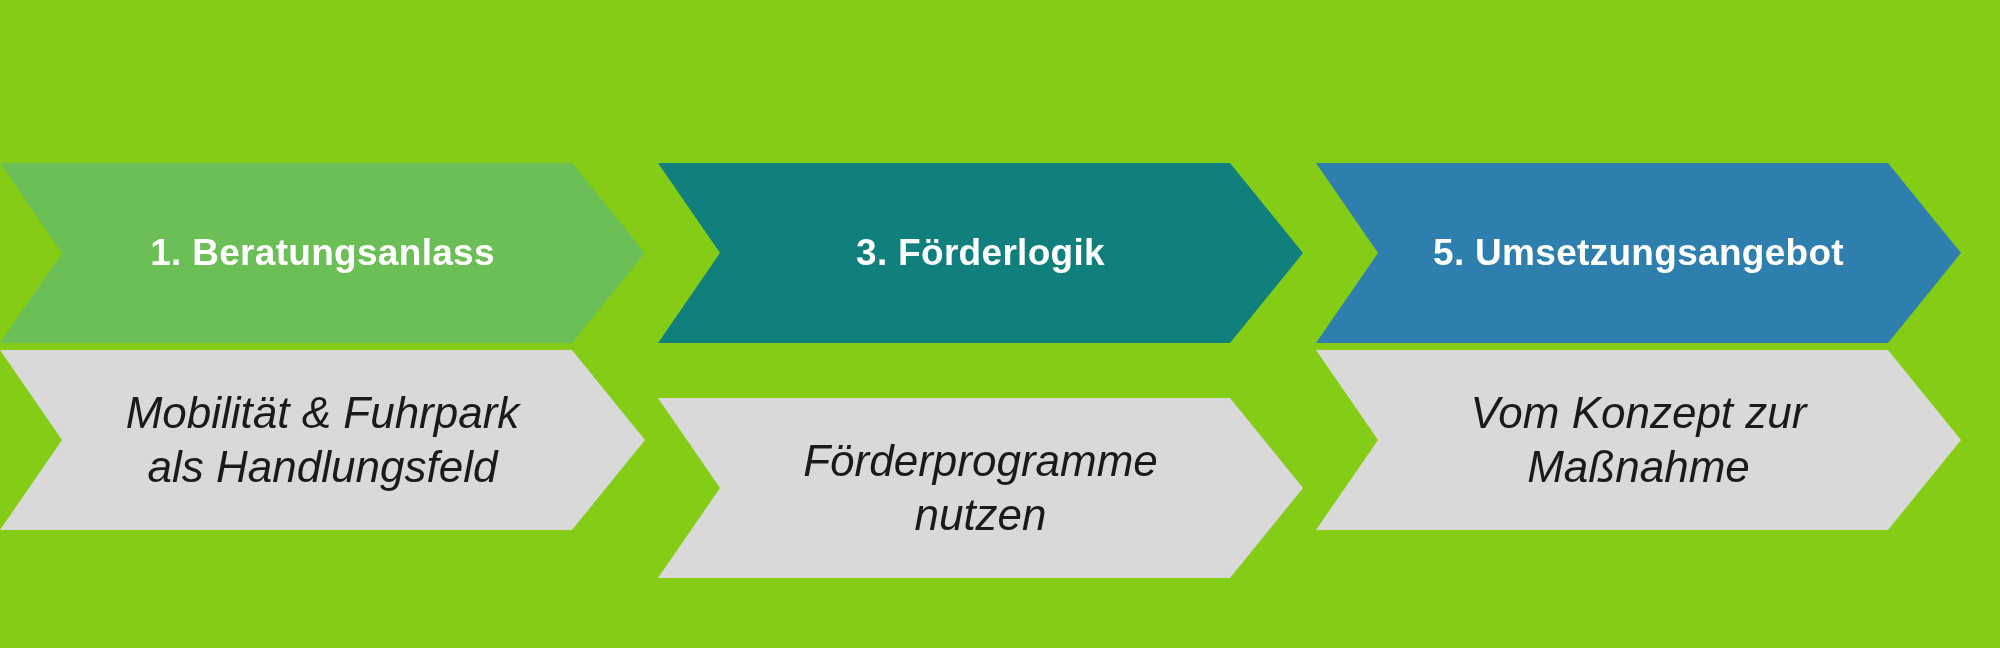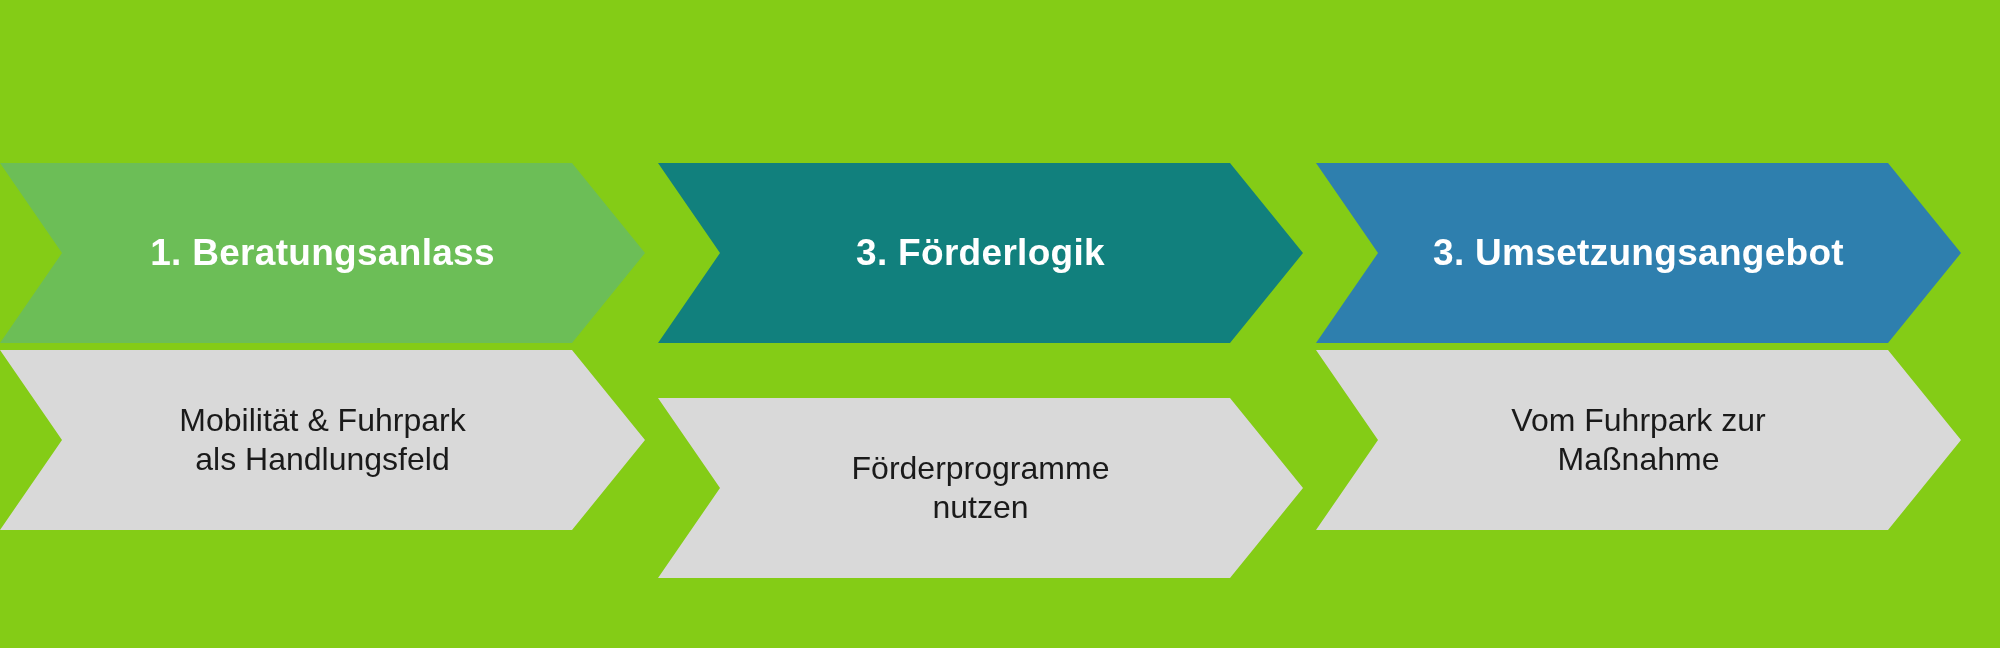--- a/index.html
+++ b/index.html
@@ -36,24 +36,25 @@
       text-align: center;
       clip-path: polygon(0 0, 572px 0, 100% 50%, 572px 100%, 0 100%, 62px 50%);
     }
     .chevron.header {
       font-weight: bold;
       font-size: 37px;
       color: #ffffff;
       letter-spacing: 0.3px;
     }
     .chevron.body {
-      font-size: 32px;
+      font-size: 44px;
       color: #1a1a1a;
       line-height: 1.22;
       white-space: pre-line;
+      font-style: italic;
     }
     .chevron span {
       display: block;
       padding: 0 70px;
     }
   </style>
 </head>
 <body>
 
 <div class="canvas" style="background-color: #84cc16; padding-left: 44px;">
@@ -74,22 +75,22 @@
         <span>3. Förderlogik</span>
       </div>
       <div class="chevron body" style="background-color: rgb(217, 217, 217); margin-top: 48px;">
         <span>Förderprogramme
 nutzen</span>
       </div>
     </div>
 
     <div class="step">
       <div class="chevron header" style="background-color: rgb(46, 127, 174);">
-        <span>3. Umsetzungsangebot</span>
+        <span>5. Umsetzungsangebot</span>
       </div>
       <div class="chevron body" style="background-color: rgb(217, 217, 217);">
-        <span>Vom Fuhrpark zur
+        <span>Vom Konzept zur
 Maßnahme</span>
       </div>
     </div>
 
   </div>
 </div>
 
 </body></html>

